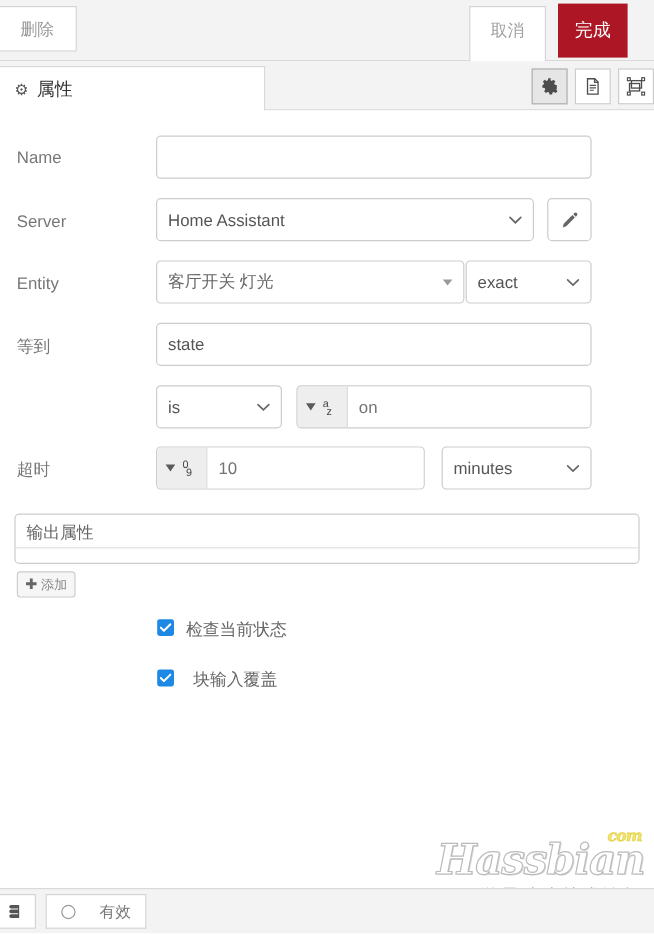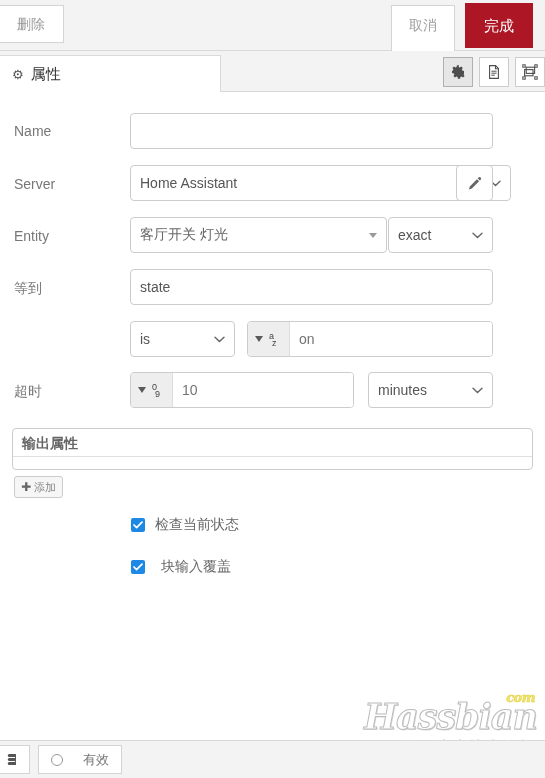--- a/index.html
+++ b/index.html
@@ -50,21 +50,21 @@
     box-sizing: border-box;
     color: #a0a0a0;
     font-size: 14px;
     line-height: 38px;
     text-align: center;
     cursor: pointer;
   }
   .btn-done {
     position: absolute;
     left: 465px; top: 3px;
-    width: 68px; height: 45px;
+    width: 58px; height: 45px;
     background: #ad1625;
     border: none;
     color: #ffffff;
     font-size: 15px;
     line-height: 45px;
     text-align: center;
     cursor: pointer;
   }
 
   
@@ -257,21 +257,20 @@
 
   
   .outprops {
     position: absolute;
     left: 12px; top: 336px;
     width: 521px; height: 42px;
     background: #ffffff;
     border: 1px solid #cccccc;
     border-radius: 4px;
     box-sizing: border-box;
-    font-weight: bold;
   }
   .outprops-title {
     position: absolute;
     left: 9px; top: 6px;
     font-size: 14px;
     color: #666666;
   }
   .outprops-sep {
     position: absolute;
     left: 0; right: 0; top: 27px;
@@ -293,21 +292,20 @@
     gap: 3px;
     padding: 0 6px;
     cursor: pointer;
   }
   .plus-glyph { font-size: 12px; color: #666666; line-height: 1; }
 
   
   .cbrow {
     position: absolute;
     display: flex;
-    align-items: center;
     cursor: pointer;
   }
   .cbox {
     width: 14px; height: 14px;
     background: #1e88e5;
     border-radius: 2px;
     flex: none;
     position: relative;
   }
   .cbox svg { position: absolute; left: 2px; top: 3px; }
@@ -432,21 +430,21 @@
     </div>
   </div>
 </div>
 
 <div class="form-body">
 
   <div class="f-label" style="top:31px;">Name</div>
   <input class="tf" style="left: 130px; top: 21px; width: 363px; height: 36px;" value="">
 
   <div class="f-label" style="top:84px;">Server</div>
-  <div class="sel-box" style="left:130px; top:73px; width:381px; height:36px;">
+  <div class="sel-box" style="left:130px; top:73px; width:315px; height:36px;">
     <span class="sel-val">Home Assistant</span>
     <span class="chev">
       <svg width="11" height="7" viewBox="0 0 11 7">
           <path d="M1 1.2 5.5 5.6 10 1.2" fill="none" stroke="#666" stroke-width="1.4" stroke-linecap="round"></path>
         </svg>
     </span>
   </div>
   <div class="sq-btn" style="left:456px; top:73px; width:37px; height:36px;">
     <svg width="15" height="15" viewBox="0 0 16 16">
       <path fill="#666666" d="M12.3 1.7a1.6 1.6 0 0 1 2.3 2.3l-.9.9-2.3-2.3.9-.9z"></path>

